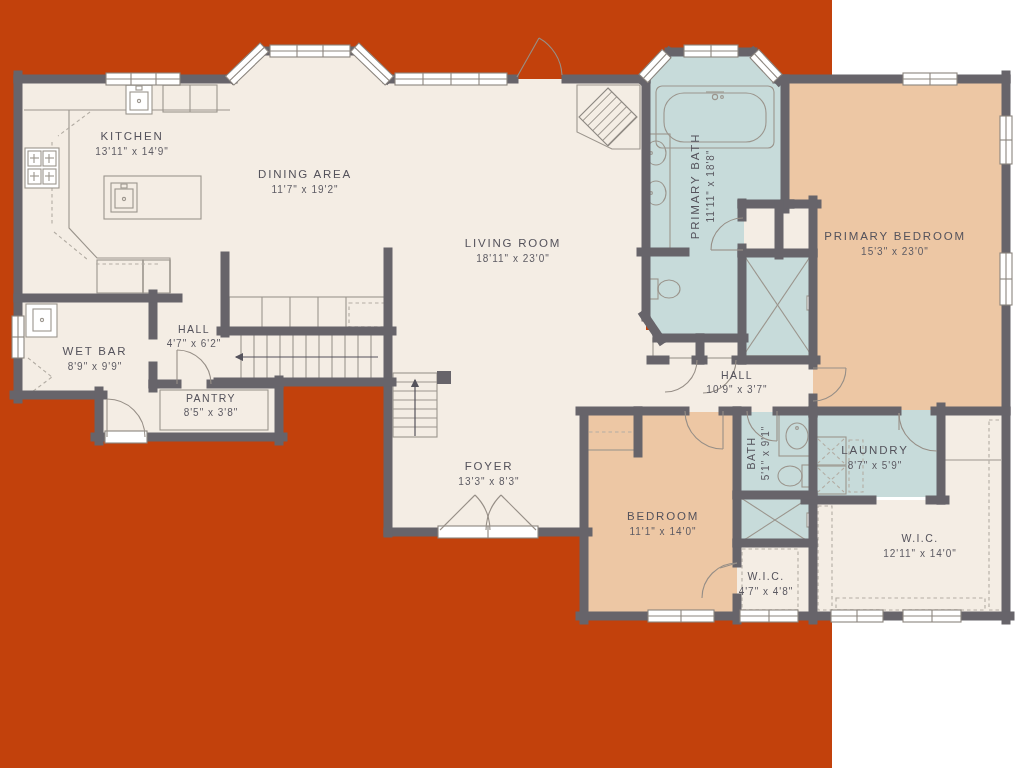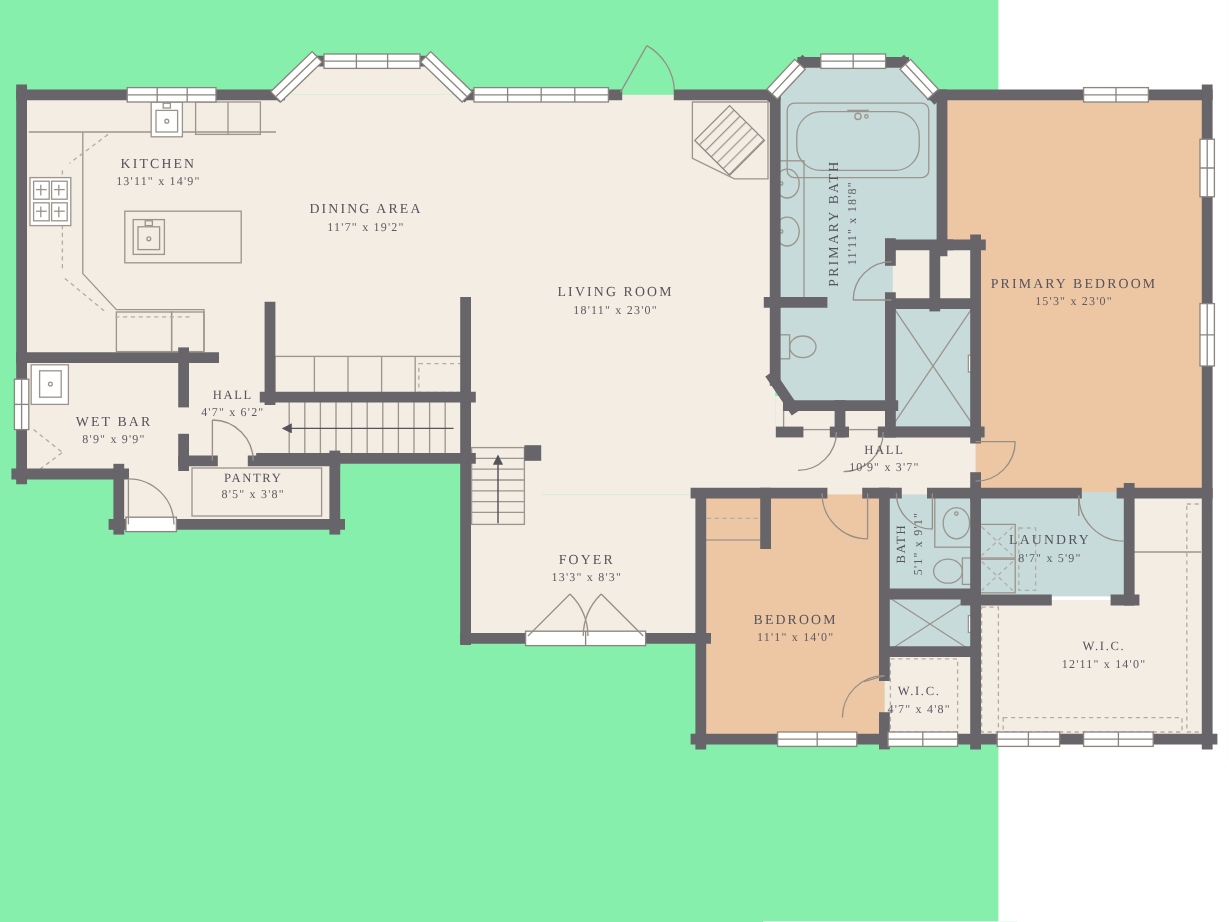--- a/index.html
+++ b/index.html
@@ -1,17 +1,17 @@
 <!DOCTYPE html>
 <html><head>
 <meta charset="utf-8">
 <style>
   html,body{margin:0;padding:0;background:#ffffff;width:1024px;height:768px;overflow:hidden;
     font-family:"Liberation Sans", sans-serif;}
-  #stage{position:relative;width:832px;height:768px;background:#86efac;font-family:Liberation Serif, serif;}
+  #stage{position:relative;width:832px;height:768px;background:#c2410c;}
   svg{display:block;}
   .room-name{font-size:11.5px;letter-spacing:1.8px;fill:#55535c;}
   .room-dims{font-size:10px;letter-spacing:1px;fill:#5d5b63;}
   .room-name.sm{font-size:10.5px;letter-spacing:1.4px;}
   text{text-anchor:middle;dominant-baseline:middle;}
   .w{stroke:#67646a;stroke-width:9;stroke-linecap:square;}
   .thin{stroke:#9b958d;stroke-width:1.1;fill:none;}
   .thin-f{stroke:#9b958d;stroke-width:1.1;fill:#ffffff;}
   .dash{stroke:#b3ada4;stroke-width:1.1;fill:none;stroke-dasharray:3.5,3;}
   .arc{stroke:#978f87;stroke-width:1.1;fill:none;}

